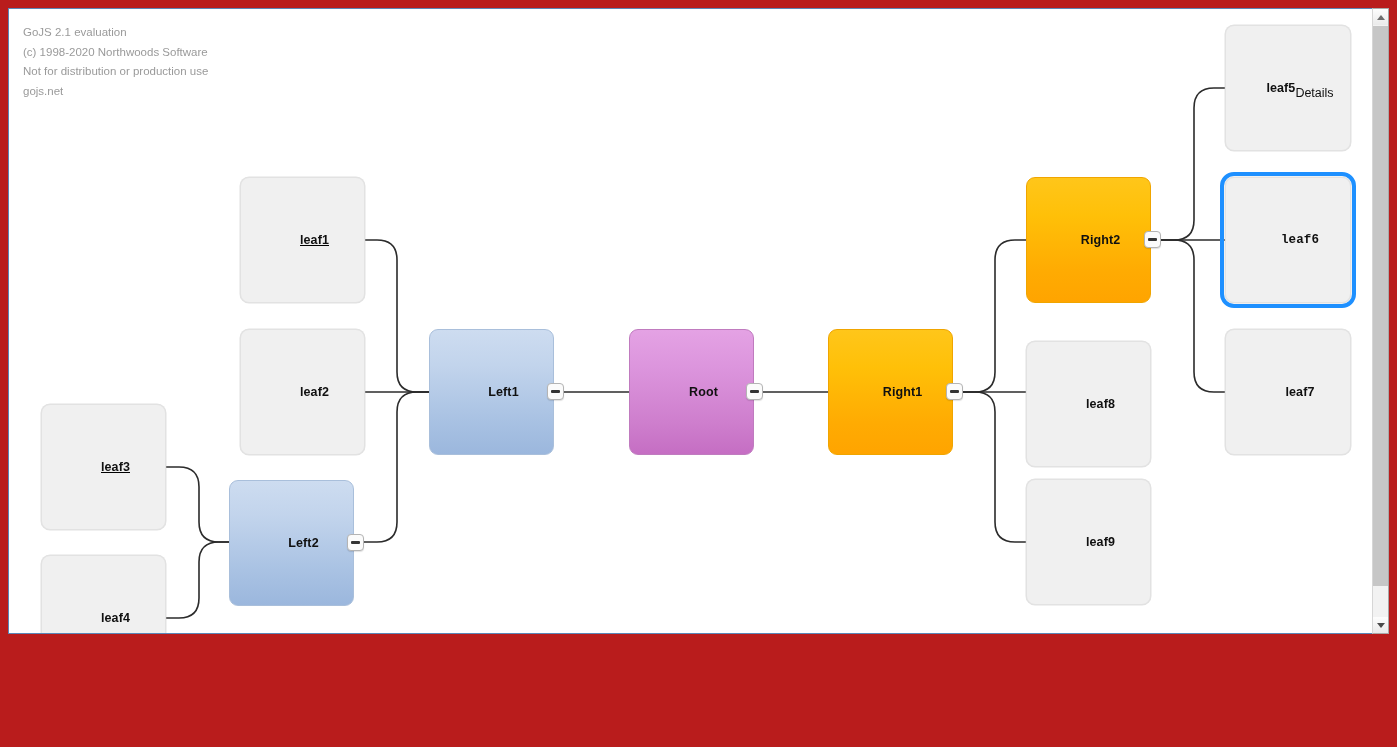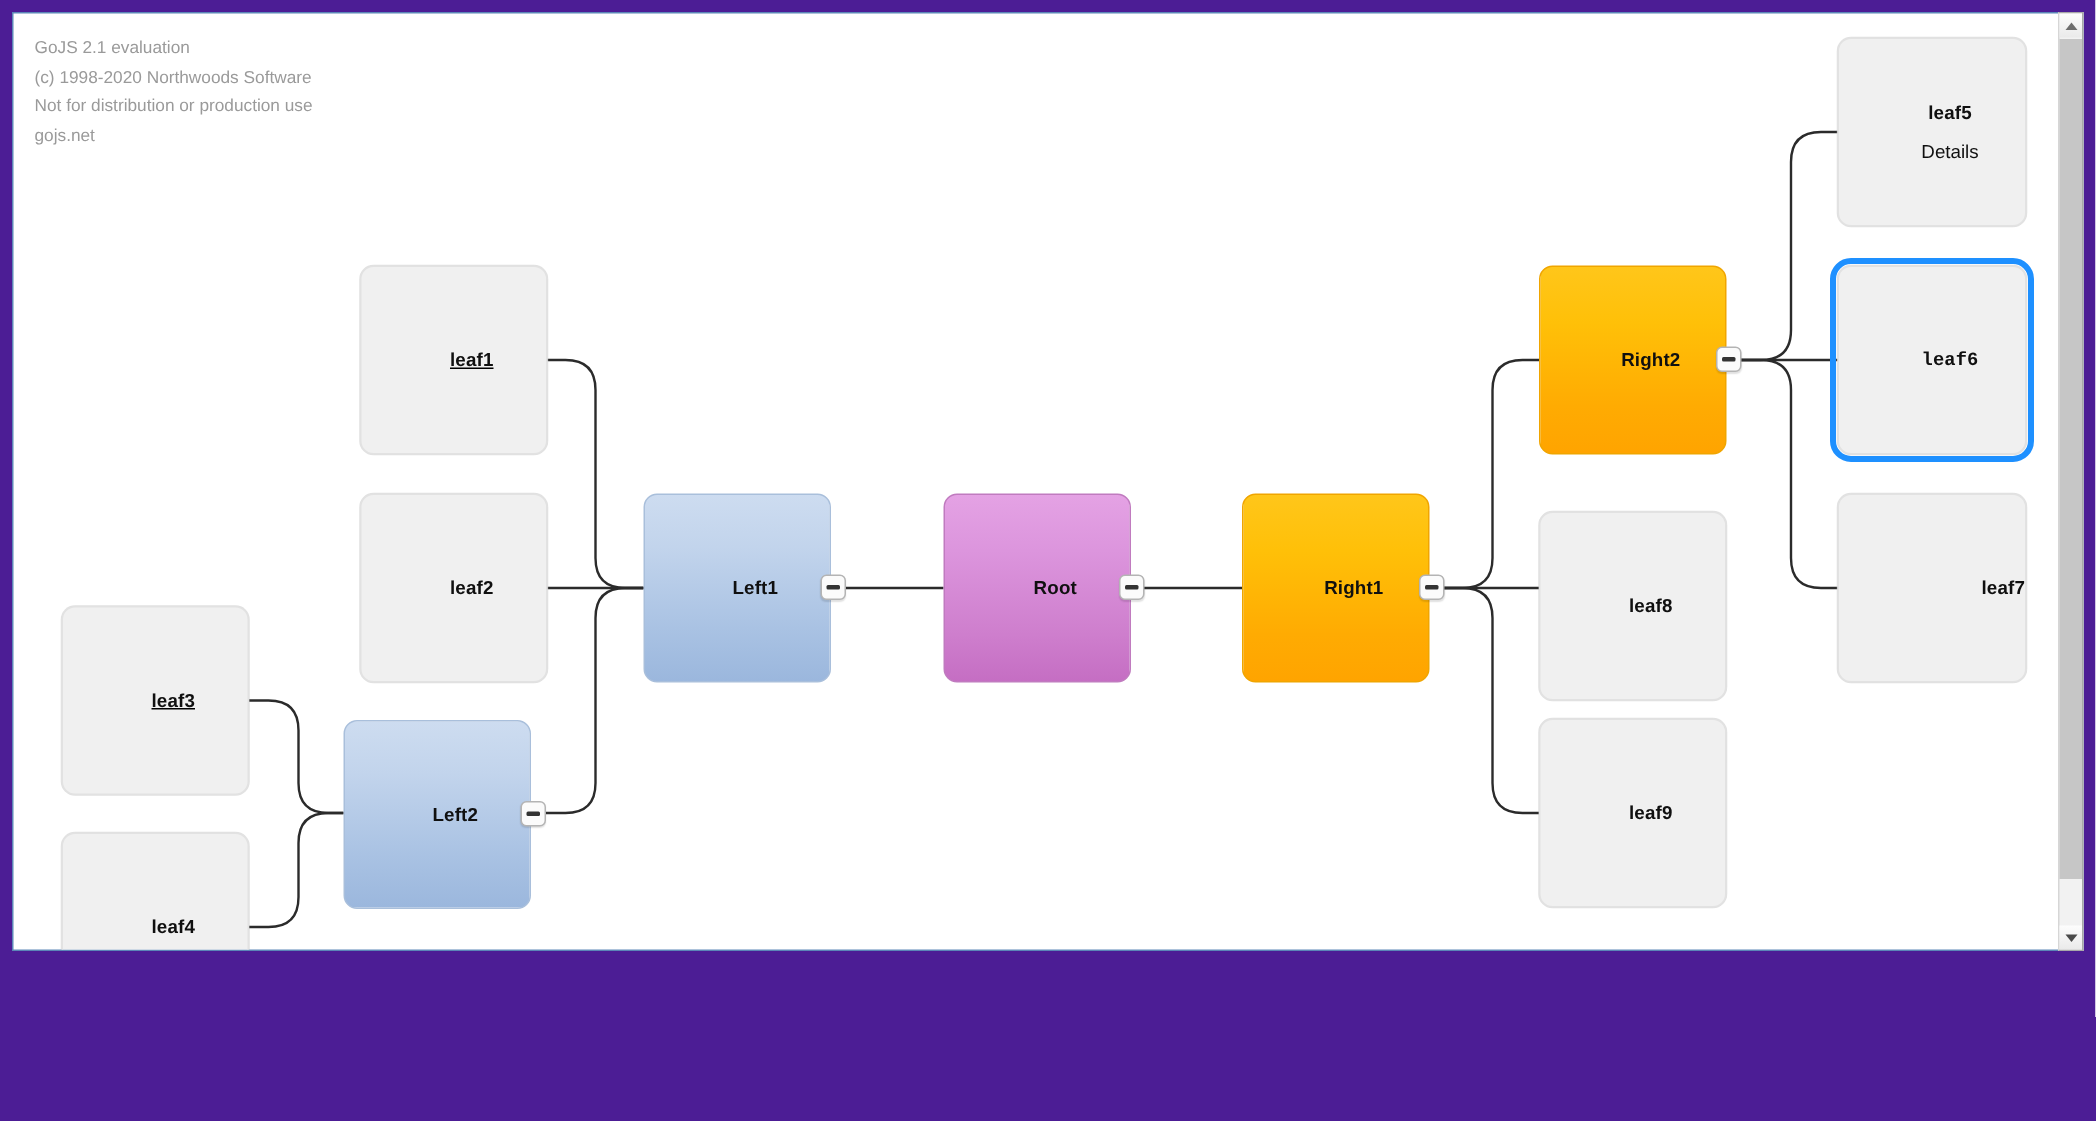--- a/index.html
+++ b/index.html
@@ -10,21 +10,21 @@
     width: 1397px;
     height: 747px;
     overflow: hidden;
     font-family: "Liberation Sans", sans-serif;
   }
 
   #page-root {
     position: relative;
     width: 1397px;
     height: 747px;
-    background: #4c1d95;
+    background: #b91c1c;
   }
 
   
   #diagram-canvas {
     position: absolute;
     left: 8px;
     top: 8px;
     width: 1381px;
     height: 626px;
     background: #ffffff;
@@ -64,21 +64,21 @@
     stroke-width: 1.6px;
   }
 
   
   .node {
     position: absolute;
     box-sizing: border-box;
     border-radius: 9px;
     z-index: 3;
     display: flex;
-    flex-direction: column;
+    flex-direction: row;
     align-items: center;
     justify-content: center;
     padding-left: 24px;
   }
   .node .node-text {
     font-size: 12.5px;
     font-weight: bold;
     color: #101010;
     text-align: center;
     letter-spacing: 0.1px;
@@ -260,21 +260,21 @@
         <div class="node leaf" style="left: 1017px; top: 470px; width: 125px; height: 126px;">
           <div class="node-text">leaf9</div>
         </div>
         <div class="node leaf" style="left: 1216px; top: 16px; width: 126px; height: 126px;">
           <div class="node-text">leaf5</div>
           <div class="node-sub">Details</div>
         </div>
         <div class="node leaf selected" style="left: 1216px; top: 168px; width: 126px; height: 126px;">
           <div class="node-text">leaf6</div>
         </div>
-        <div class="node leaf" style="left: 1216px; top: 320px; width: 126px; height: 126px; align-items: flex-end;">
+        <div class="node leaf" style="left: 1216px; top: 320px; width: 126px; height: 126px;">
           <div class="node-text">leaf7</div>
         </div>
         <div class="collapse-button" style="left: 338px; top: 525px;">
           <span class="minus-bar"></span>
         </div>
         <div class="collapse-button" style="left: 538px; top: 374px;">
           <span class="minus-bar"></span>
         </div>
         <div class="collapse-button" style="left: 737px; top: 374px;">
           <span class="minus-bar"></span>

